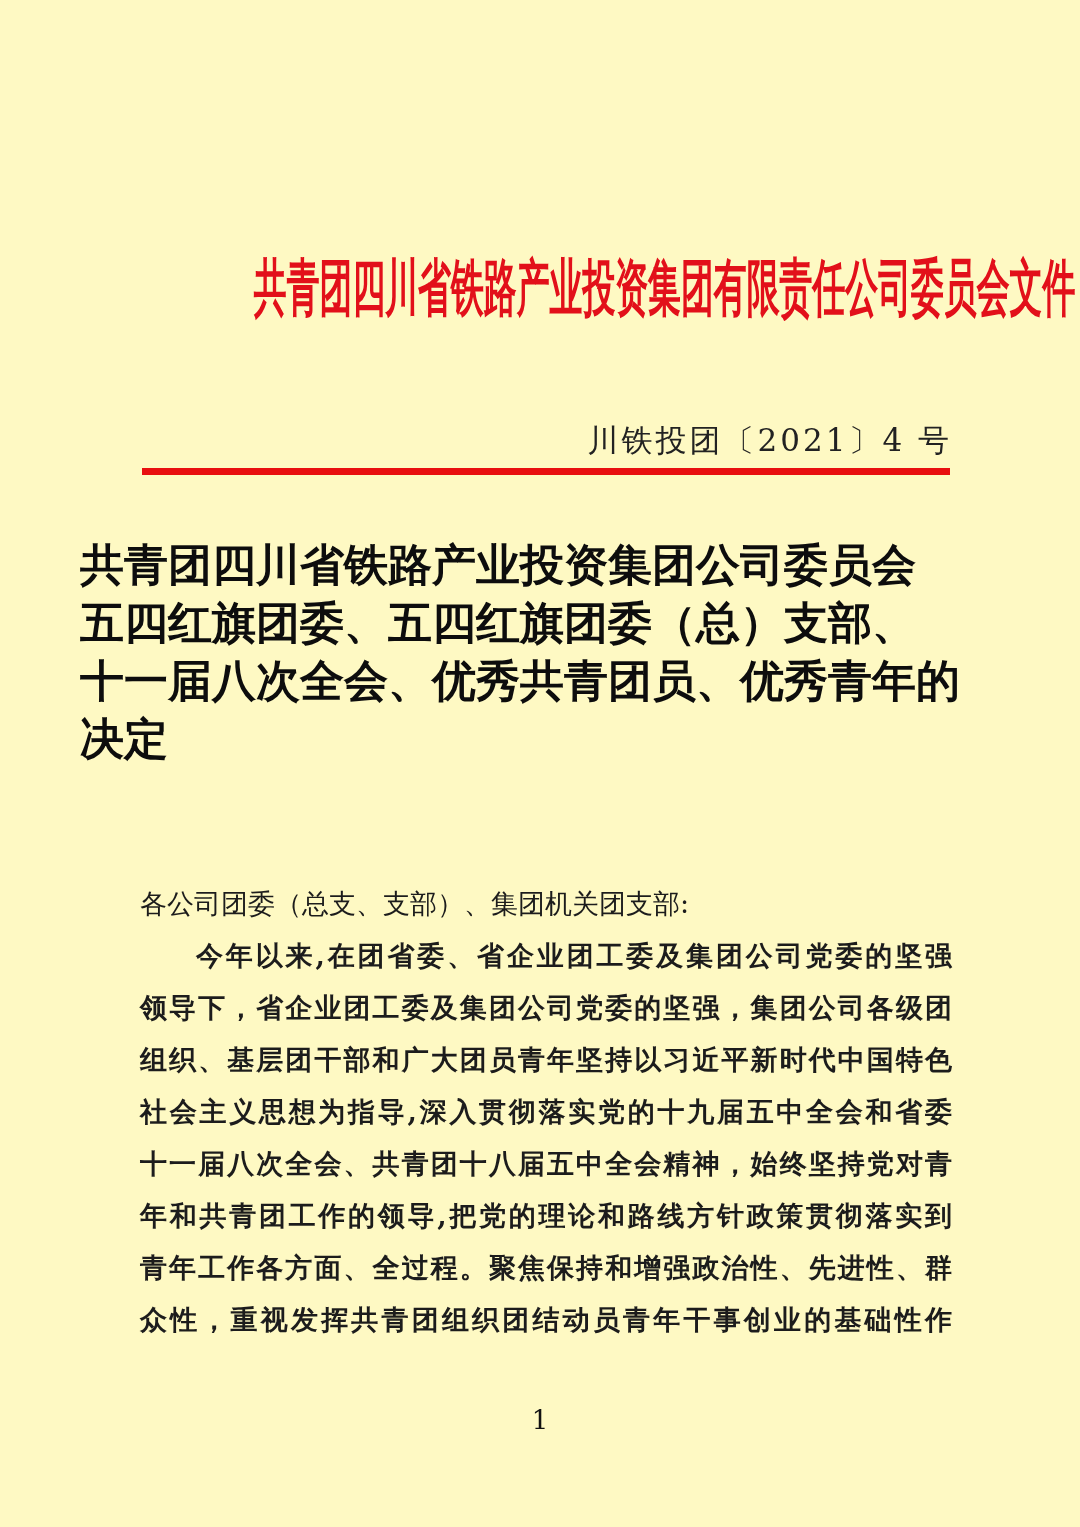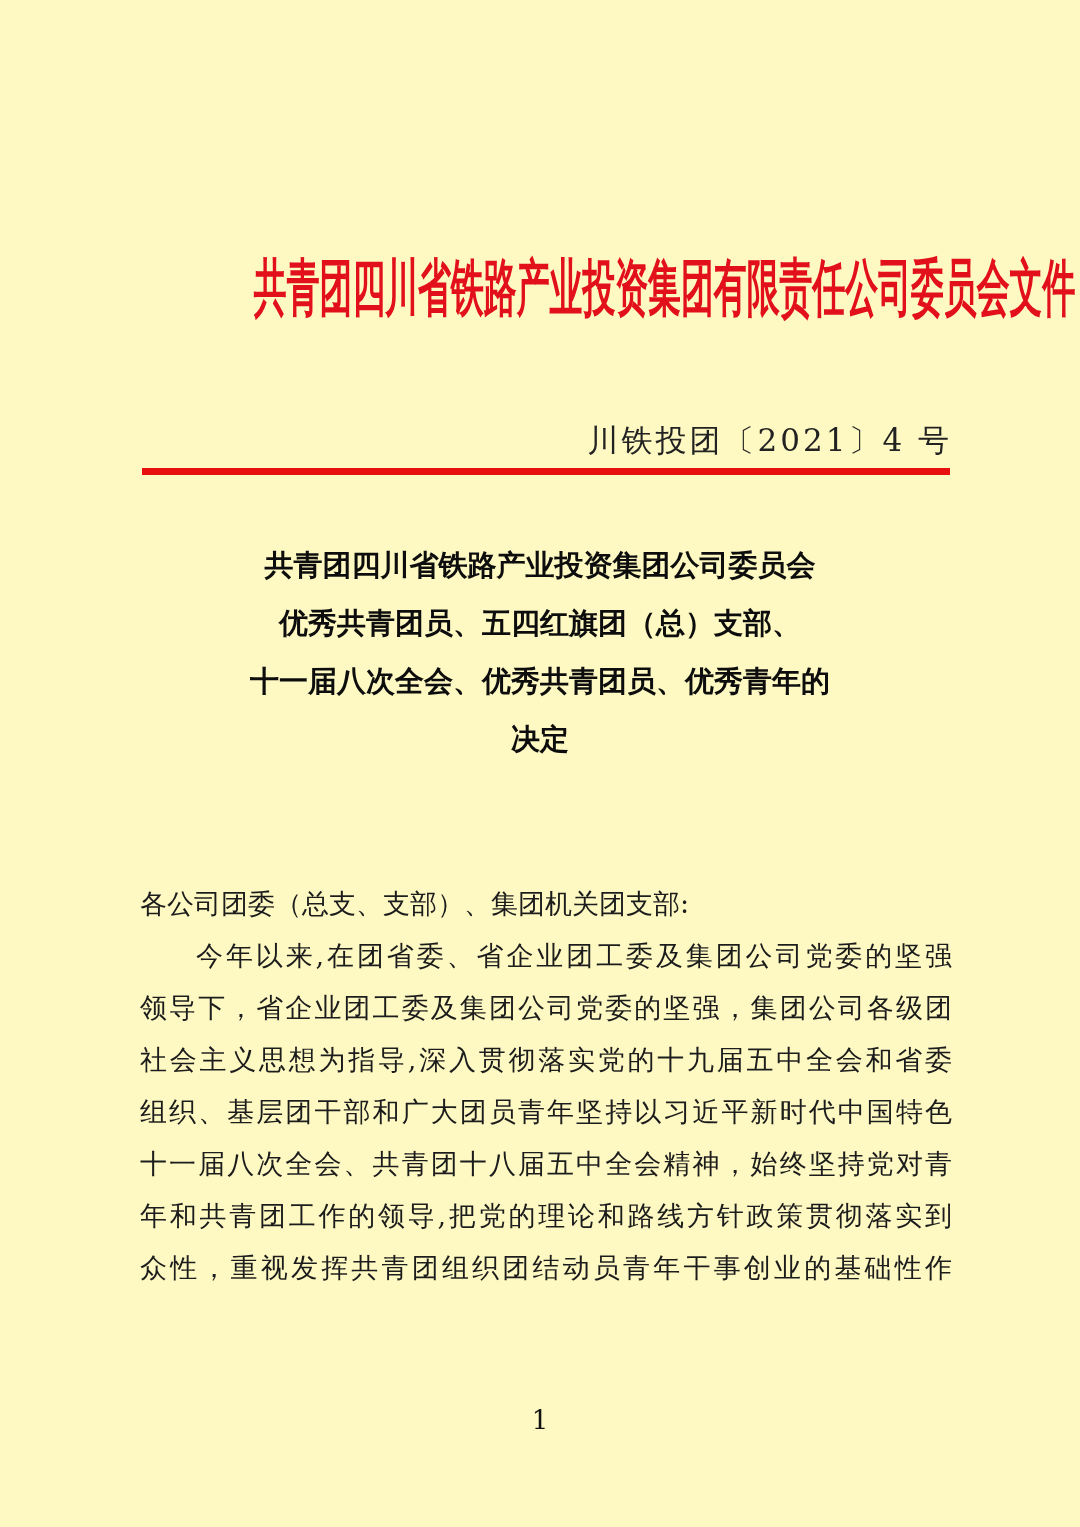--- a/index.html
+++ b/index.html
@@ -53,22 +53,22 @@
     background: #e80f0f;
   }
   
   .title-block {
     position: absolute;
     top: 536px;
     left: 80px;
     width: 920px;
   }
   .title-line {
-    text-align: center;
-    font-size: 29px;
+    text-align: left;
+    font-size: 44px;
     line-height: 58px;
     font-weight: bold;
     color: #0d0d0d;
     white-space: nowrap;
   }
   
   .body-block {
     position: absolute;
     top: 878px;
     left: 140px;
@@ -81,20 +81,21 @@
     line-height: 52px;
     text-align: left;
     white-space: nowrap;
   }
   .para-line {
     height: 52px;
     line-height: 52px;
     text-align: justify;
     text-align-last: justify;
     text-justify: inter-character;
+    font-weight: bold;
   }
   .para-line.indent {
     padding-left: 56px;
   }
   
   .page-number {
     position: absolute;
     top: 1404px;
     left: 0;
     width: 1080px;
@@ -110,31 +111,32 @@
 <div class="page">
 
   <div class="red-header">共青团四川省铁路产业投资集团有限责任公司委员会文件</div>
 
   <div class="doc-number">川铁投团〔2021〕4 号</div>
 
   <div class="red-line"></div>
 
   <div class="title-block">
     <div class="title-line">共青团四川省铁路产业投资集团公司委员会</div>
-    <div class="title-line">优秀共青团员、五四红旗团（总）支部、</div>
+    <div class="title-line">五四红旗团委、五四红旗团委（总）支部、</div>
     <div class="title-line">十一届八次全会、优秀共青团员、优秀青年的</div>
     <div class="title-line">决定</div>
   </div>
 
   <div class="body-block">
     <div class="salutation">各公司团委（总支、支部）、集团机关团支部:</div>
     <div class="para-line indent">今年以来,在团省委、省企业团工委及集团公司党委的坚强</div>
     <div class="para-line">领导下，省企业团工委及集团公司党委的坚强，集团公司各级团</div>
+    <div class="para-line">组织、基层团干部和广大团员青年坚持以习近平新时代中国特色</div>
     <div class="para-line">社会主义思想为指导,深入贯彻落实党的十九届五中全会和省委</div>
-    <div class="para-line">组织、基层团干部和广大团员青年坚持以习近平新时代中国特色</div>
     <div class="para-line">十一届八次全会、共青团十八届五中全会精神，始终坚持党对青</div>
     <div class="para-line">年和共青团工作的领导,把党的理论和路线方针政策贯彻落实到</div>
+    <div class="para-line">青年工作各方面、全过程。聚焦保持和增强政治性、先进性、群</div>
     <div class="para-line">众性，重视发挥共青团组织团结动员青年干事创业的基础性作</div>
   </div>
 
   <div class="page-number">1</div>
 
 </div>
 
 </body></html>

